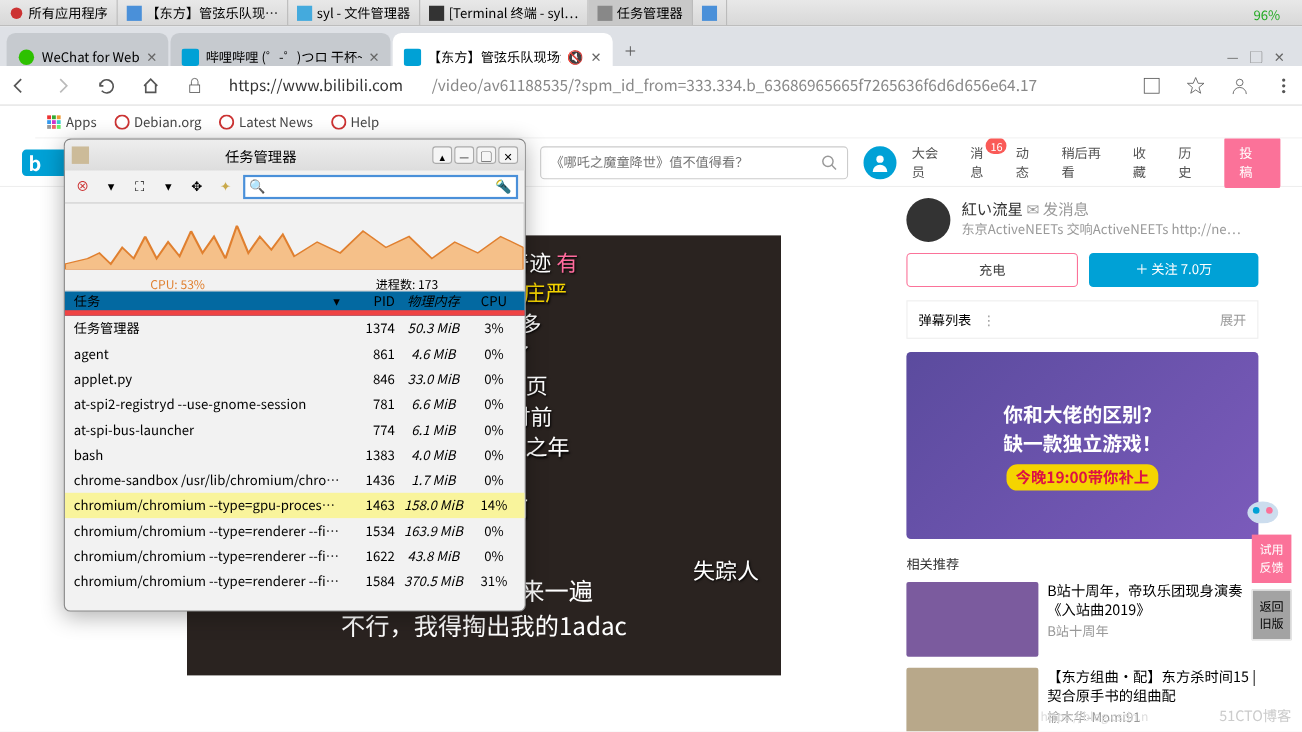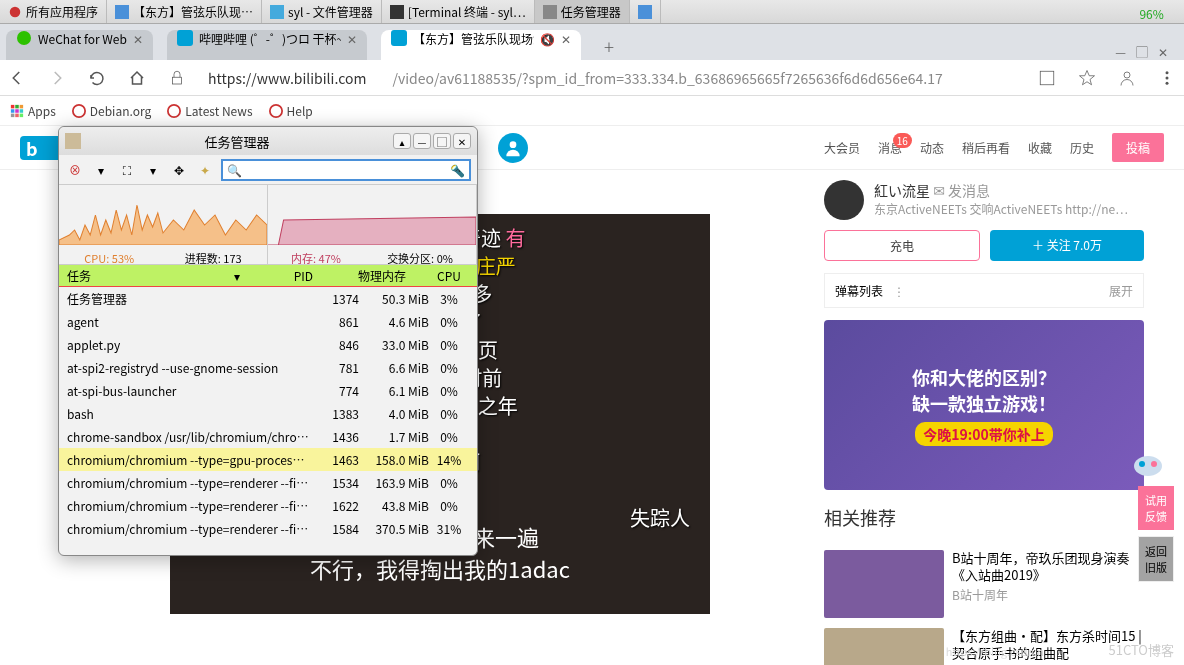--- a/index.html
+++ b/index.html
@@ -9,34 +9,34 @@
 .sys-taskbar { height: 24px; background: linear-gradient(#e8e8e8, #d8d8d8); display: flex; align-items: center; border-bottom: 1px solid #aaa; }
 .sys-taskbar .app-btn { padding: 0 8px; display: flex; align-items: center; gap: 4px; height: 100%; border-right: 1px solid #bbb; cursor: pointer; }
 .sys-taskbar .app-btn.active { background: #c8c8c8; }
 .sys-taskbar .spacer { flex: 1; }
 .sys-taskbar .tray { display: flex; align-items: center; gap: 6px; padding: 0 8px; flex-direction: column; }
 .tiny-icon { width: 14px; height: 14px; display: inline-block; }
 
 
 .browser { position: absolute; top: 24px; left: 0; right: 0; bottom: 0; background: #fff; display: flex; flex-direction: column; }
 .tab-bar { height: 36px; background: #dee1e6; display: flex; align-items: flex-end; padding: 0 6px; }
-.tab { height: 30px; background: #fff; border-radius: 8px 8px 0 0; display: flex; align-items: flex-start; padding: 0 10px; gap: 6px; margin-right: 14px; max-width: 200px; cursor: pointer; }
+.tab { height: 30px; background: #fff; border-radius: 8px 8px 0 0; display: flex; align-items: flex-end; padding: 0 10px; gap: 6px; margin-right: 2px; max-width: 200px; cursor: pointer; }
 .tab.inactive { background: #c6cacf; }
 .tab .fav { width: 16px; height: 16px; flex-shrink: 0; }
 .tab .title { white-space: nowrap; overflow: hidden; font-size: 12px; }
 .tab .close { color: #666; }
 .new-tab { width: 28px; height: 28px; display:flex; align-items:center; justify-content:center; color:#555; }
 .win-controls { margin-left: auto; display:flex; gap:10px; padding:0 10px; color:#666; }
 
 .addr-bar { height: 36px; display: flex; align-items: center; padding: 0 8px; gap: 22px; border-bottom: 1px solid #ddd; }
 .addr-bar .nav-icon { width: 18px; height: 18px; color: #666; cursor:pointer; }
 .addr-bar .url { flex: 1; display:flex; align-items:center; gap:6px; color:#333; font-size:14px; }
 .addr-bar .url .gray { color:#888;margin-left:20px; }
 
-.bookmark-bar { height: 30px; display: flex; align-items: center; padding: 0 10px; gap: 16px; border-bottom: 1px solid #eee; color:#444; }
+.bookmark-bar { height: 30px; display: flex; align-items: center; padding: 0 10px; gap: 16px; border-bottom: 1px solid #eee; color:#444;margin-left:32px; }
 .bookmark-bar .item { display:flex; align-items:center; gap:4px; cursor:pointer; }
 
 
 .page { flex:1; position:relative; background:#fff; overflow:hidden; }
 .bili-header { height: 44px; display:flex; align-items:center; padding: 0 20px; gap: 14px; border-bottom: 1px solid #eee; }
 .bili-logo { width: 50px; height: 24px; background: #00a1d6; border-radius: 4px; position:relative; }
 .bili-logo::before { content:"b"; color:#fff; font-weight:bold; font-size:18px; position:absolute; left:6px; top:-1px; }
 .bili-search { flex: 0 0 280px; height: 30px; border: 1px solid #ccc; border-radius: 4px; display:flex; align-items:center; padding:0 8px; color:#999; }
 .bili-search input { border:none; outline:none; flex:1; font-size:12px; }
 .bili-nav { display:flex; gap:18px; margin-left:auto; align-items:center; color:#555; }
@@ -58,21 +58,21 @@
 .uploader { display:flex; gap:10px; margin-bottom:10px; }
 .uploader-avatar { width:40px; height:40px; border-radius:50%; background:#333; }
 .uploader-info .name { font-size:14px; color:#333; }
 .uploader-info .desc { font-size:12px; color:#999; }
 .action-btns { display:flex; gap:10px; margin-bottom: 12px; }
 .charge-btn { flex:1; border:1px solid #fb7299; color:#404040; text-align:center; padding:6px 0; border-radius:4px; cursor:pointer; }
 .follow-btn { flex:1; background:#00a1d6; color:#fff; text-align:center; padding:6px 0; border-radius:4px; cursor:pointer; }
 .danmu-box { border:1px solid #eee; padding:8px 10px; display:flex; margin-bottom:12px; }
 .ad-box { width:100%; height:170px; background:linear-gradient(135deg,#5b4b9e,#7b5bbb); border-radius:4px; color:#fff; display:flex; flex-direction:column; align-items:center; justify-content:center; font-size:18px; font-weight:bold; margin-bottom: 14px; position:relative; }
 .ad-box .time { background:#f5d400; color:#d14; padding:2px 8px; border-radius:10px; font-size:14px; margin-top:6px;}
-.rec-title { font-size:18px; margin-bottom:20px; color:#333; }
+.rec-title { font-size:12px; margin-bottom:8px; color:#333; }
 .rec-item { display:flex; gap:8px; margin-bottom:10px; }
 .rec-thumb { width:120px; height:68px; background:#7b5b9e; border-radius:2px; flex-shrink:0; }
 .rec-thumb.two { background:#b8a88a; }
 .rec-info .rt { font-size:13px; line-height:1.3; }
 .rec-info .ru { font-size:12px; color:#999; margin-top:2px; }
 
 
 .float-tools { position:absolute; right:10px; top:360px; display:flex; flex-direction:column; gap:6px; }
 .float-tools .t { width:36px; background:#a3a3a3; border:1px solid #eee; text-align:center; padding:6px 2px; font-size:11px; cursor:pointer; }
 .float-tools .t.pink { background:#fb7299; color:#fff; border:none;text-align:center; }
@@ -90,24 +90,24 @@
 .tm-toolbar .search-box .mag { color:#4a90d9; }
 .tm-toolbar .search-box .glass { margin-left:auto; color:#c9a94a; }
 
 .tm-graphs { height:80px; display:flex; border-bottom:1px solid #ccc; }
 .tm-graphs .g { flex:1; position:relative; border-right:1px solid #ccc; }
 .tm-graphs .g svg { width:100%; height:60px; }
 .tm-graphs .g .stats { display:flex; justify-content:space-around; font-size:11px; padding:2px 0; }
 .tm-graphs .g .stats .orange { color:#e08030; }
 .tm-graphs .g .stats .red { color:#c04060; }
 
-.tm-cols { height:22px; display:flex; align-items:center; background:#bef264; border-bottom:1px solid #ef4444; padding:0 8px;gap:23px; }
+.tm-cols { height:22px; display:flex; align-items:center; background:#0369a1; border-bottom:5px solid #ef4444; padding:0 8px; }
 .col-task { flex:1; }
 .col-pid { width:50px; text-align:right; }
-.col-mem { width:70px; text-align:right; }
+.col-mem { width:70px; text-align:center;font-style:italic; }
 .col-cpu { width:40px; text-align:center; }
 .tm-rows { flex:1; overflow:hidden; }
 .tm-row { height:23px; display:flex; align-items:center; padding:0 8px; font-size:12px; }
 .tm-row.sel { background:#f9f49c; }
 .tm-row .col-task { white-space:nowrap; overflow:hidden; text-overflow:ellipsis; }
 
 
 .wm { position:absolute; right:10px; bottom:6px; color:#ccc; font-size:13px; }
 .wm2 { position:absolute; right:140px; bottom:6px; color:#ddd; font-size:11px; }
 </style>
@@ -277,20 +277,27 @@
           <circle cx="8" cy="8" r="7" fill="none" stroke="#c33" stroke-width="2"></circle>
         </svg>
         <span>Help</span>
       </div>
   </div>
 
   <div class="page">
     <div class="bili-header">
       <div class="bili-logo"></div>
       <div style="width:400px"></div>
+      <div class="bili-search">
+        <input placeholder="《哪吒之魔童降世》值不值得看？" style="">
+        <svg width="16" height="16" viewBox="0 0 24 24">
+            <circle cx="10" cy="10" r="7" stroke="#999" fill="none" stroke-width="2"></circle>
+            <path d="M15 15 L21 21" stroke="#999" stroke-width="2"></path>
+          </svg>
+      </div>
       <div class="avatar-circle">
         <svg width="20" height="20" viewBox="0 0 24 24">
             <circle cx="12" cy="8" r="4" fill="#fff"></circle>
             <path d="M4 22 A8 8 0 0 1 20 22" fill="#fff"></path>
           </svg>
       </div>
       <div class="bili-nav">
         <span>大会员</span>
         <span class="badge"><span>消息</span><span class="num">16</span></span>
         <span>动态</span>
@@ -406,29 +413,20 @@
   <div class="tm-graphs">
     <div class="g">
       <svg viewBox="0 0 200 60" preserveAspectRatio="none">
           <path d="M0 55 L10 50 L15 45 L20 55 L25 40 L30 50 L35 30 L40 50 L45 35 L50 48 L55 25 L60 45 L65 30 L70 50 L75 20 L80 45 L85 30 L90 42 L95 28 L100 48 L110 35 L120 45 L130 25 L140 40 L150 30 L160 50 L170 35 L180 45 L190 30 L200 40 L200 60 L0 60 Z" fill="#f5c089" stroke="#e08030"></path>
         </svg>
       <div class="stats">
           <span class="orange">CPU: 53%</span>
           <span>进程数: 173</span>
         </div>
     </div>
-    <div class="g">
-      <svg viewBox="0 0 200 60" preserveAspectRatio="none">
-          <path d="M0 60 L10 60 L15 35 L200 32 L200 60 Z" fill="#e5b0c0" stroke="#c04060"></path>
-        </svg>
-      <div class="stats">
-          <span class="red">内存: 47%</span>
-          <span>交换分区: 0%</span>
-        </div>
-    </div>
   </div>
   <div class="tm-cols">
     <span class="col-task">任务</span>
     <span>▾</span>
     <span class="col-pid">PID</span>
     <span class="col-mem">物理内存</span>
     <span class="col-cpu">CPU</span>
   </div>
   <div class="tm-rows" id="tm-rows">
       <div class="tm-row">

